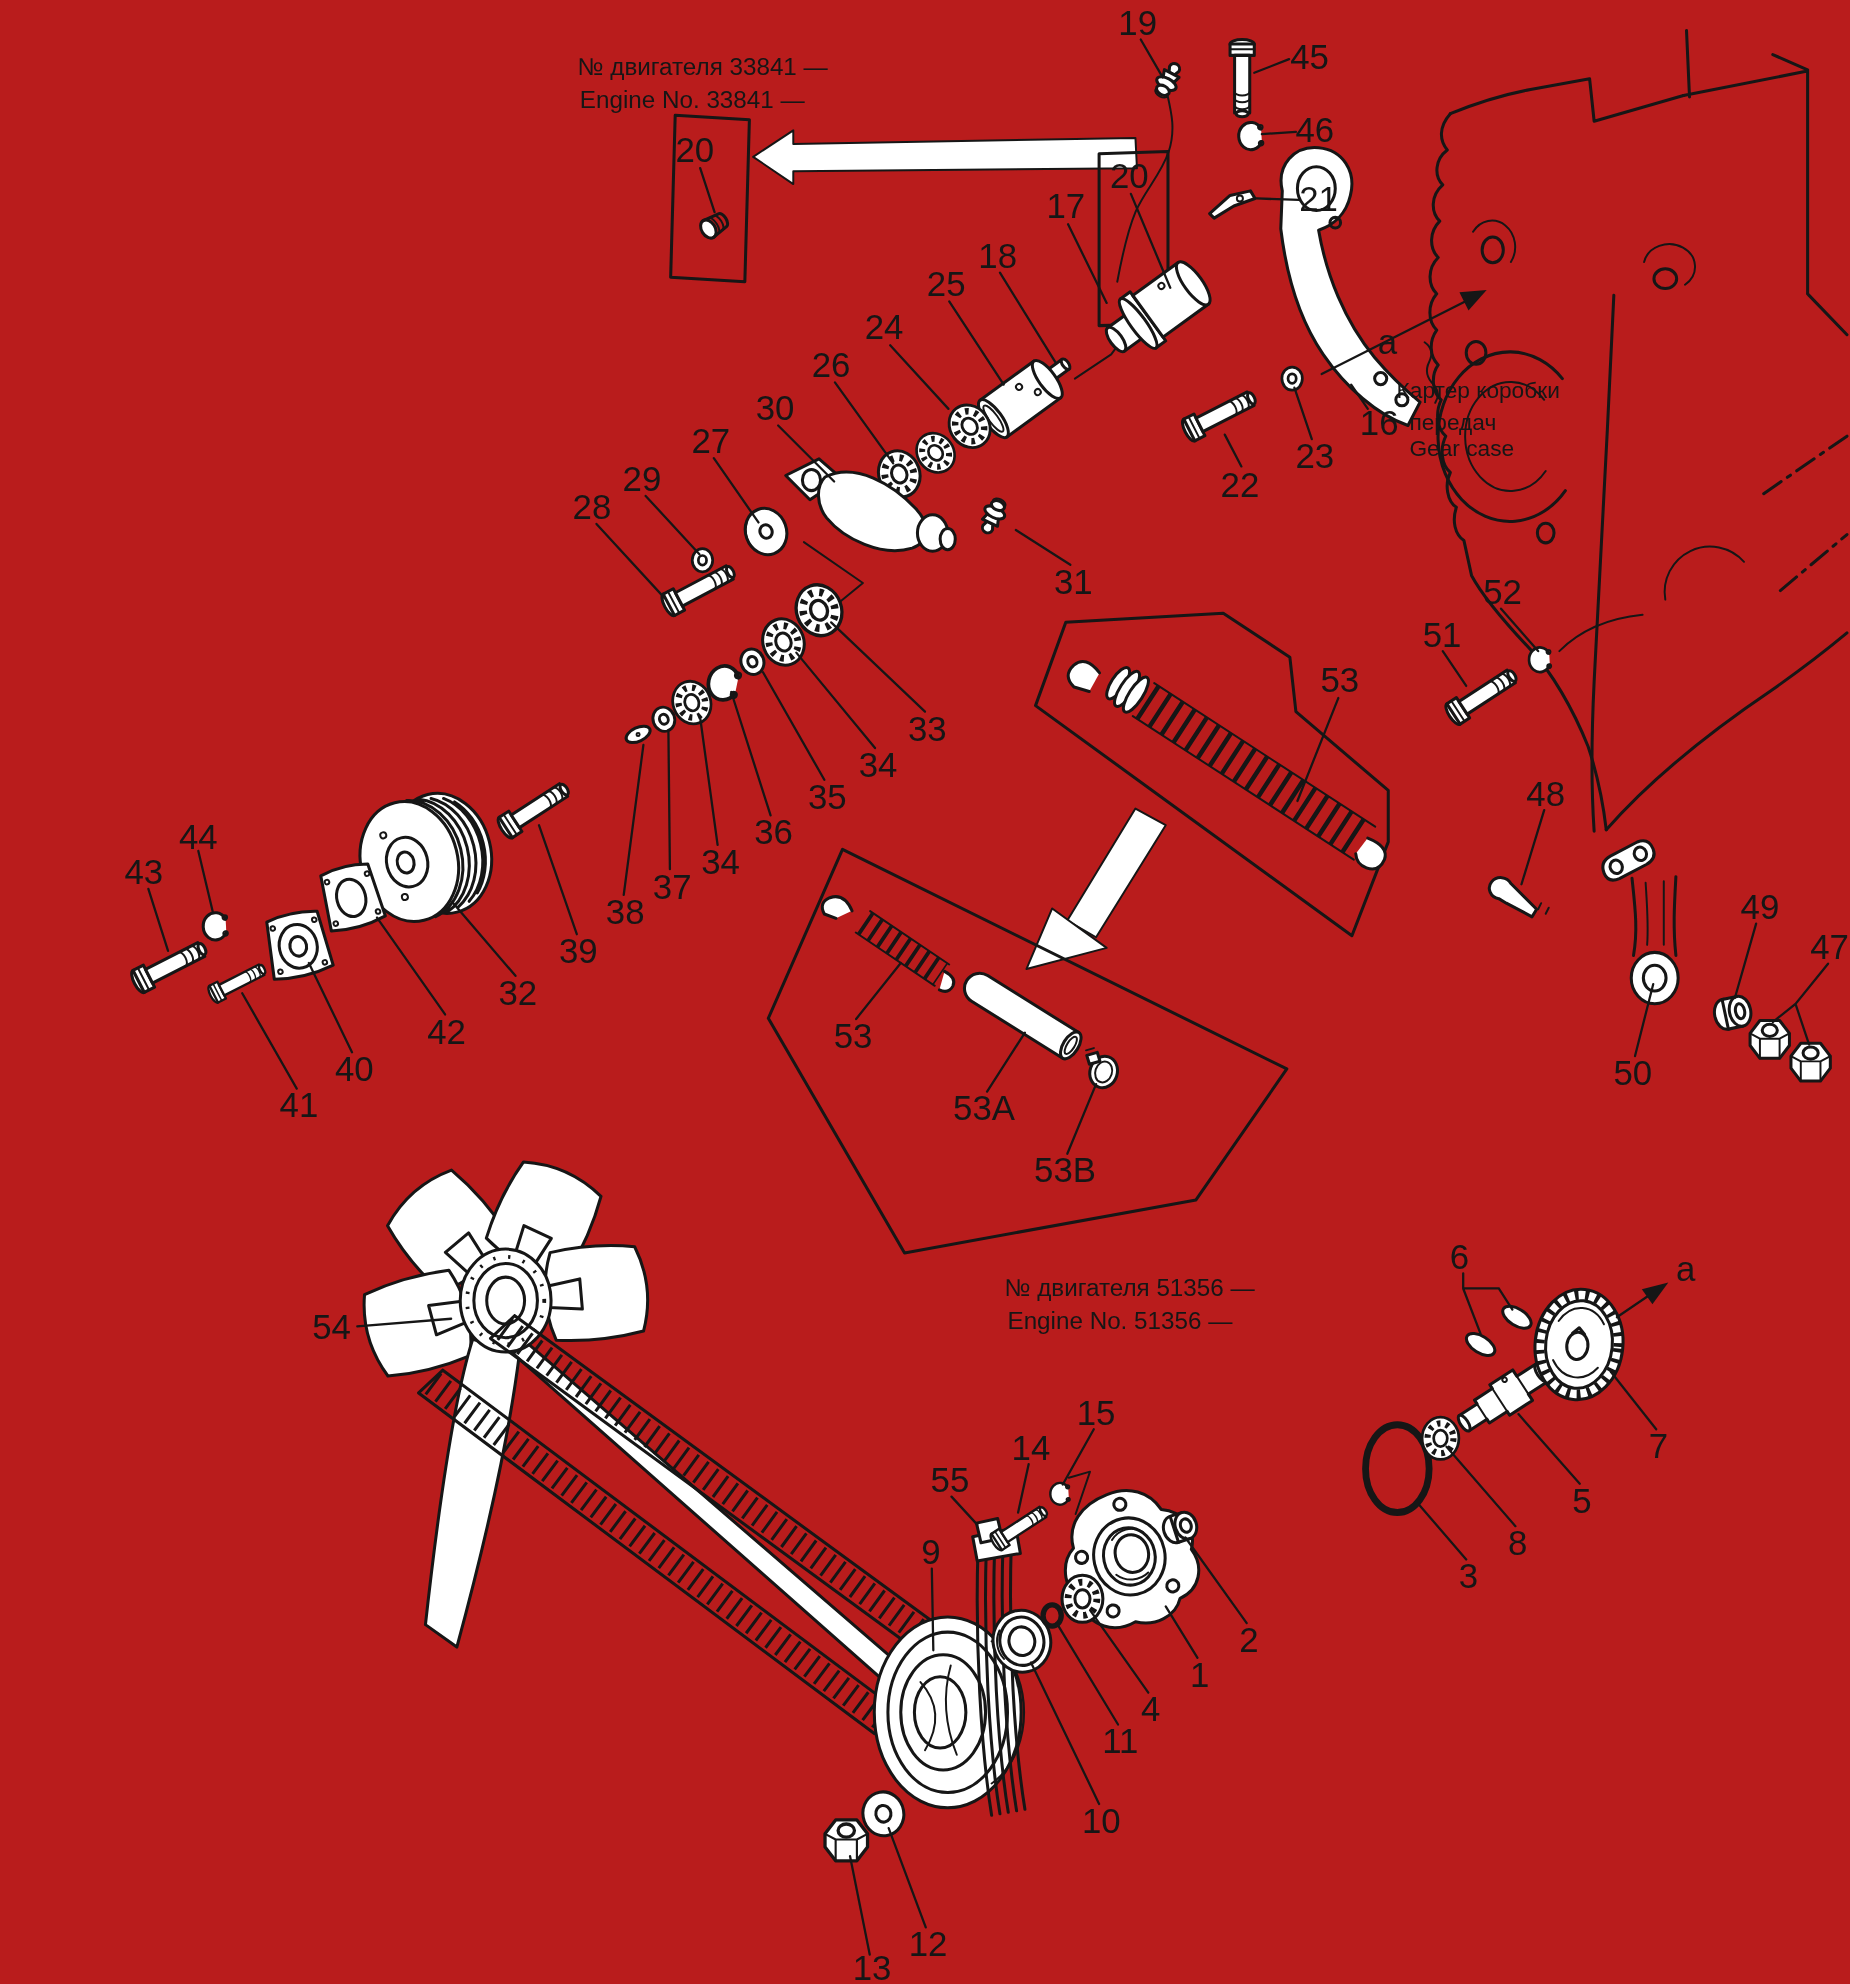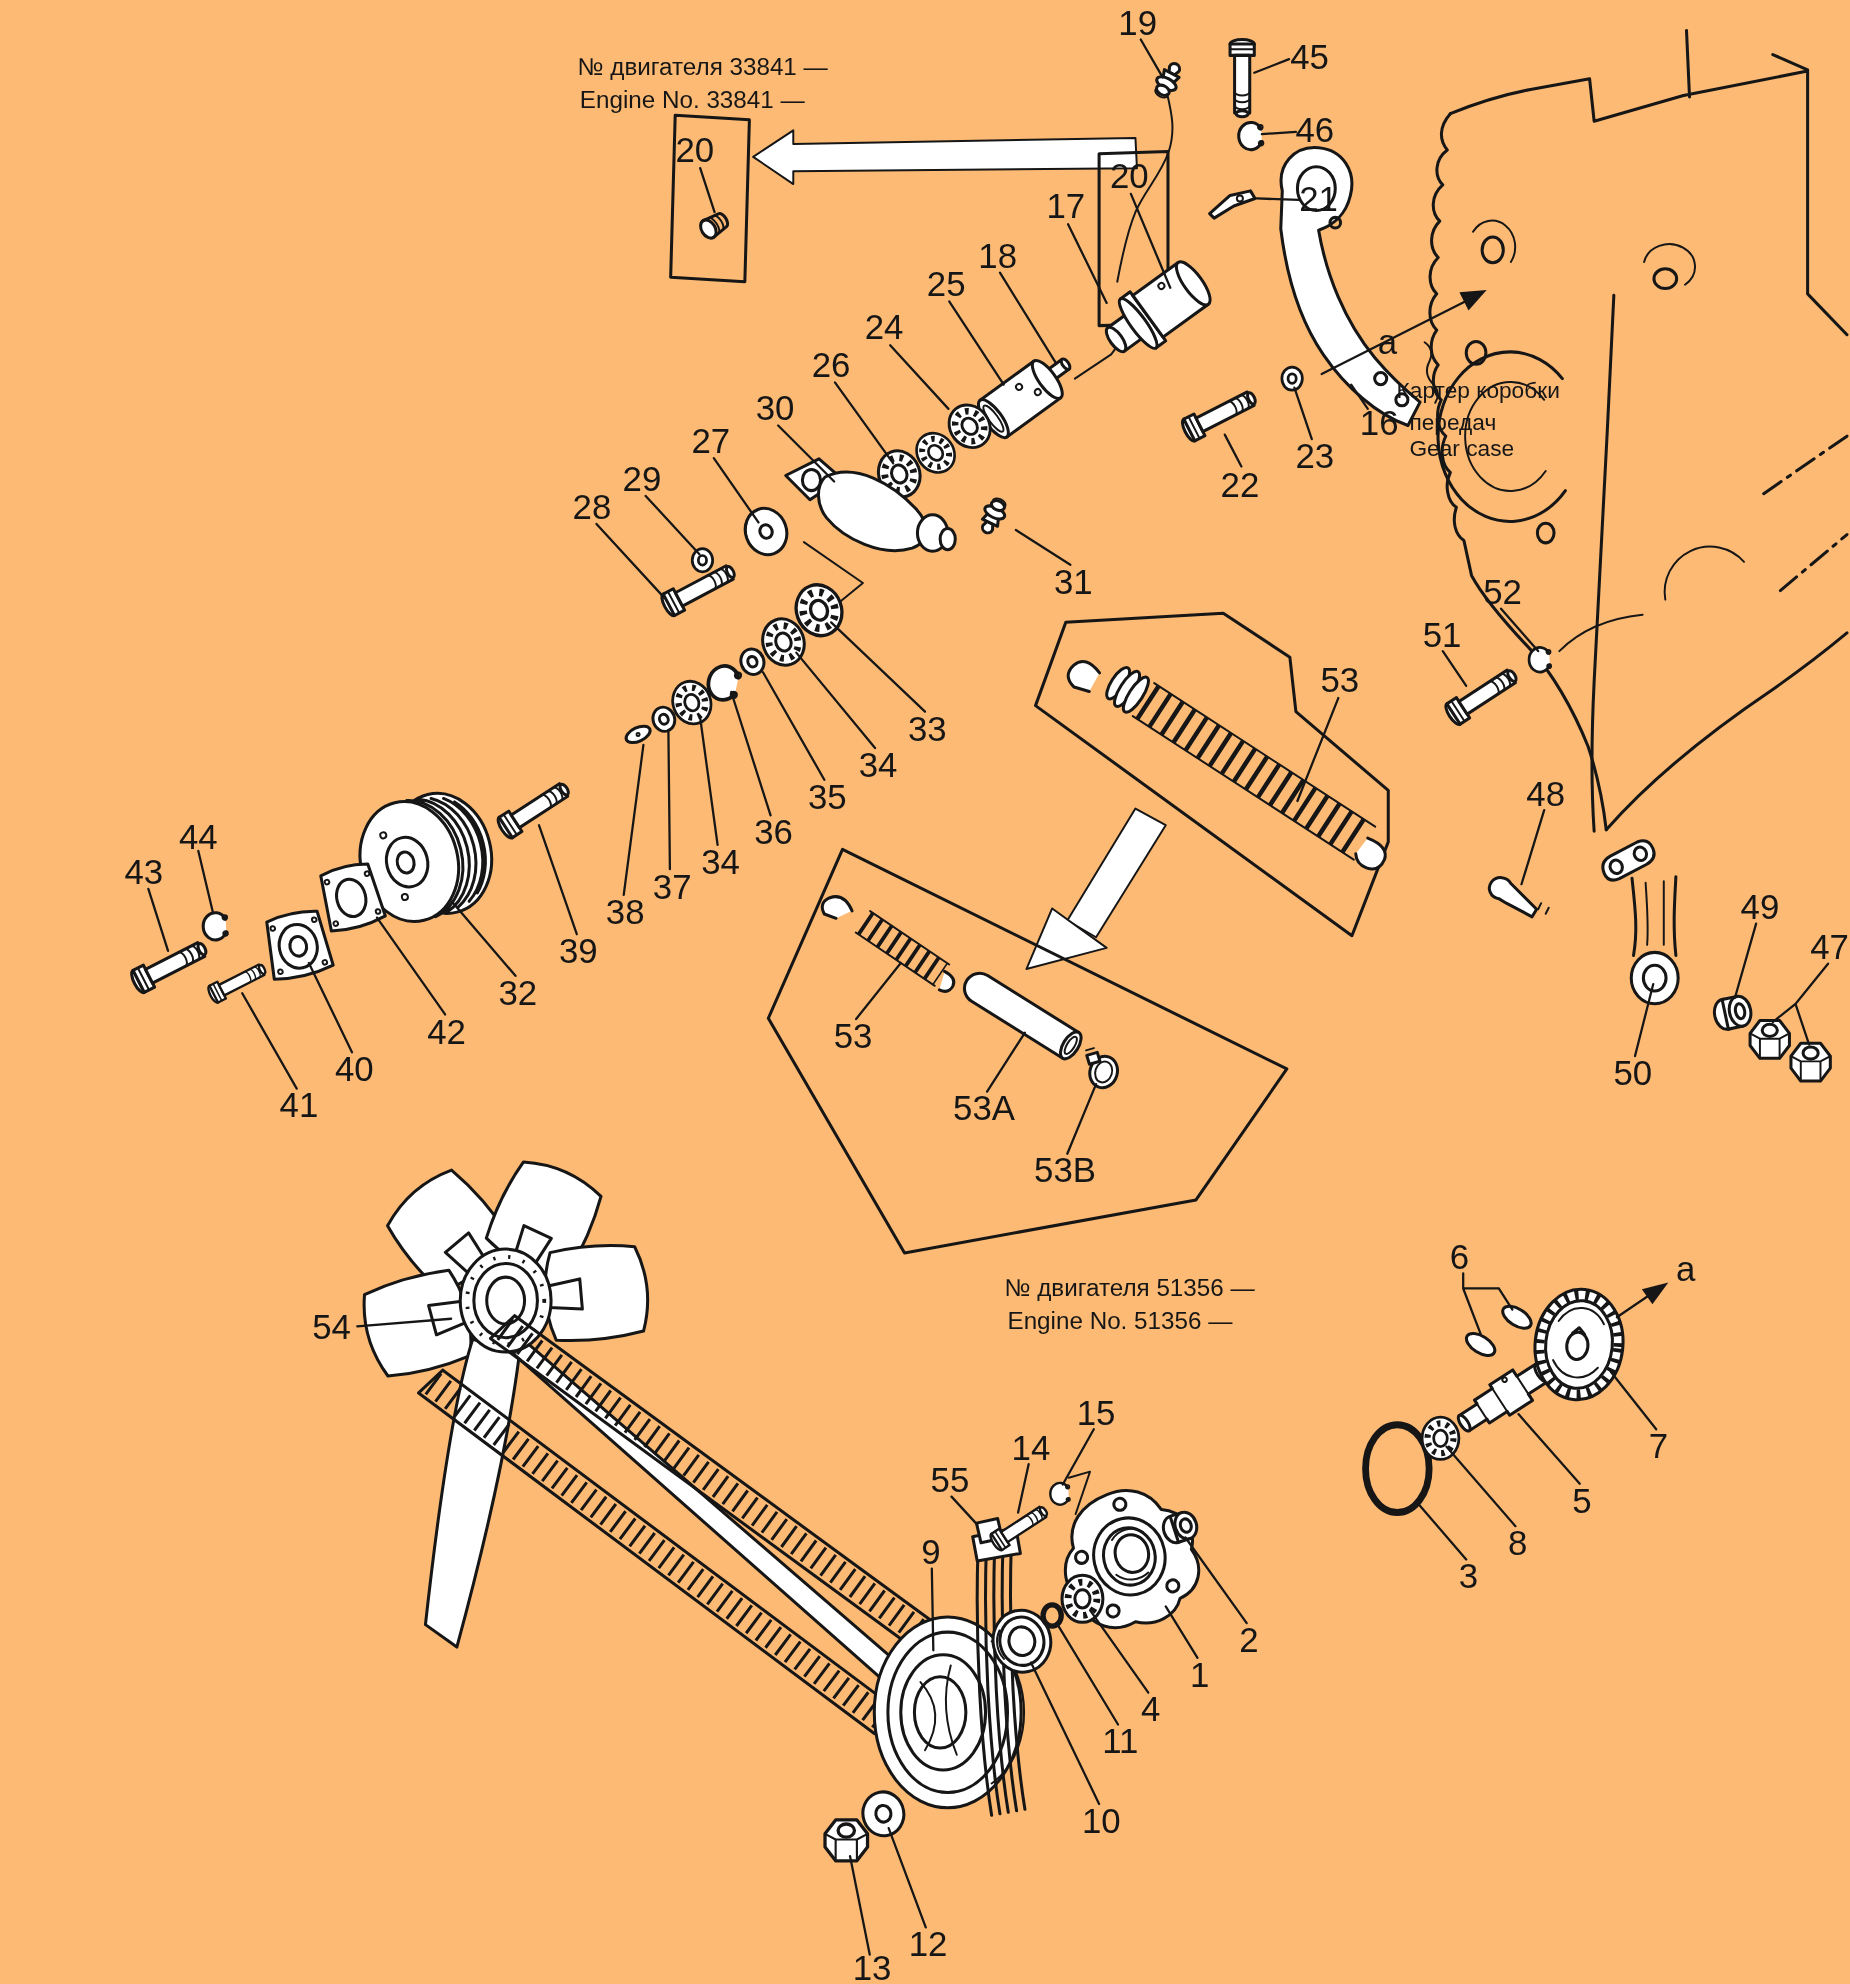--- a/index.html
+++ b/index.html
@@ -1,16 +1,16 @@
 <!DOCTYPE html>
 <html style="font-size:12px"><head>
 <meta charset="utf-8">
 <style>
   html,body{margin:0;padding:0;background:#fff}
-  .stage{position:relative;width:1850px;height:1985px;background:#fdba74;overflow:hidden}
+  .stage{position:relative;width:1850px;height:1985px;background:#b91c1c;overflow:hidden}
   svg{display:block}
   .s{fill:none;stroke:#161616;stroke-width:4;stroke-linecap:round;stroke-linejoin:round}
   .sw{fill:#ffffff;stroke:#161616;stroke-width:4;stroke-linecap:round;stroke-linejoin:round}
   .t{stroke-width:2.6}
   .ld{fill:none;stroke:#161616;stroke-width:3;stroke-linecap:round}
   .dd{stroke-dasharray:28 10 5 10}
   .callout{font-family:"Liberation Sans",sans-serif;font-size:46px;fill:#161616;text-anchor:middle}
   .annot{font-family:"Liberation Sans",sans-serif;fill:#161616;text-anchor:start}
 </style>
 </head>

